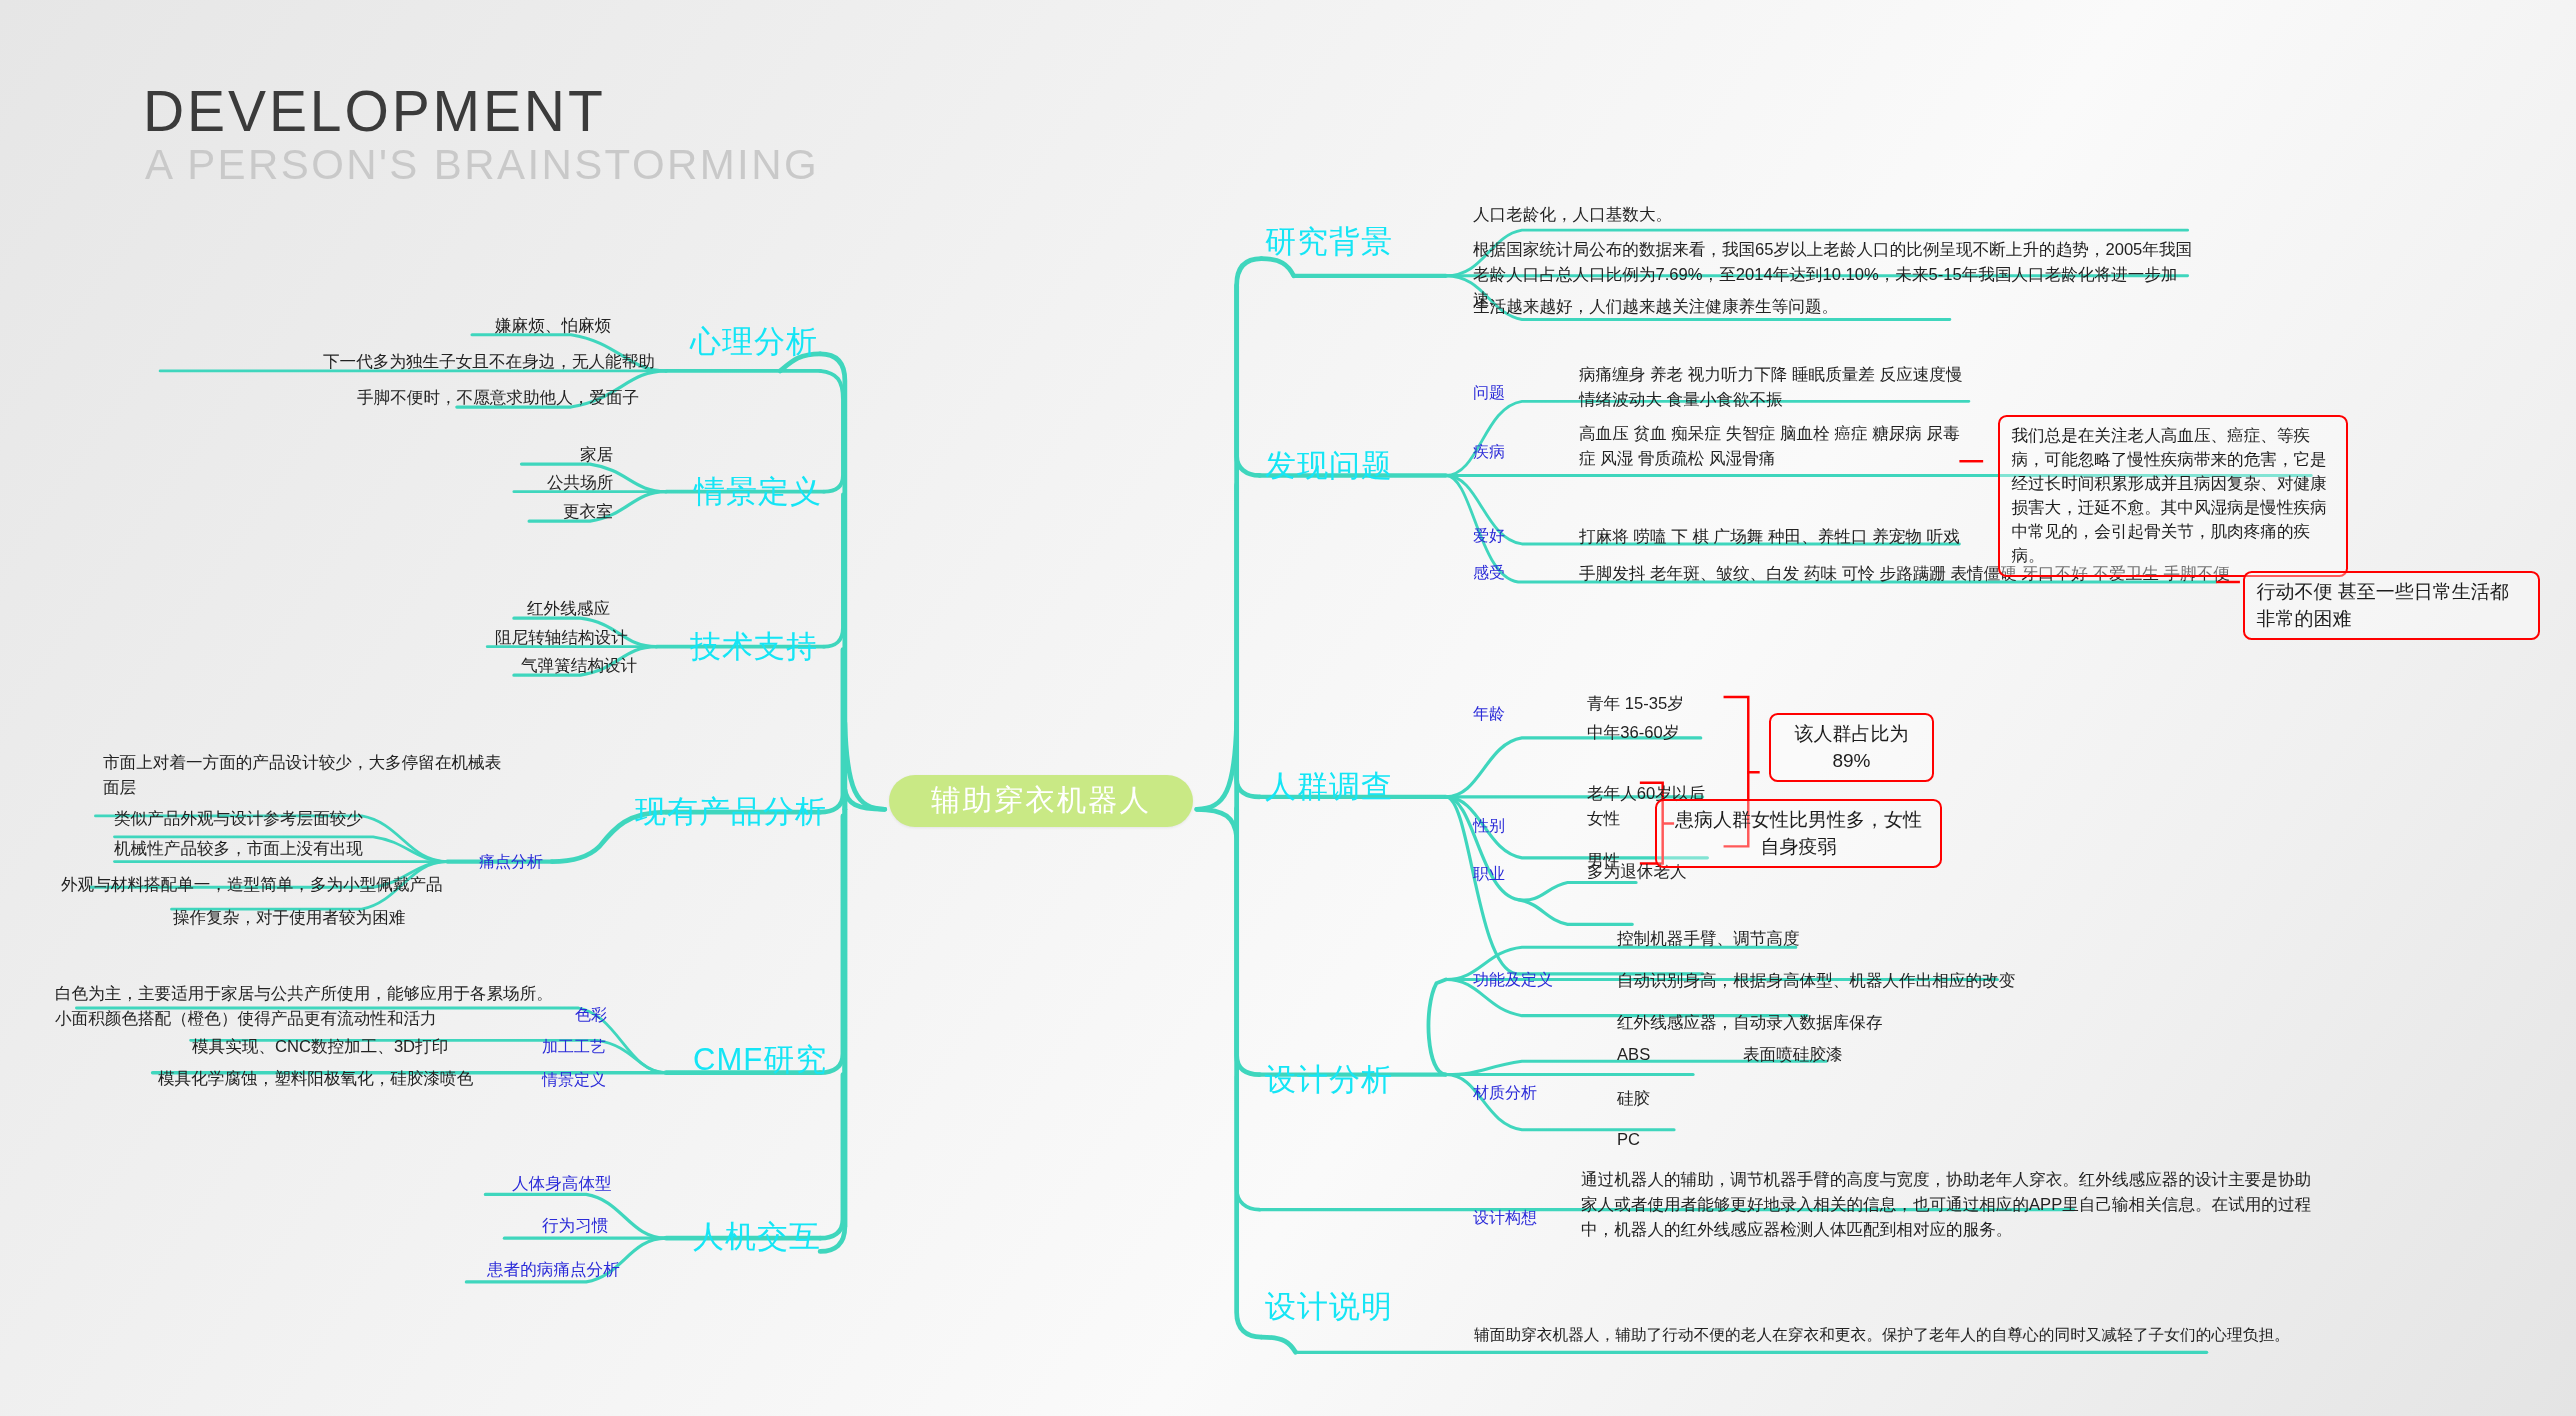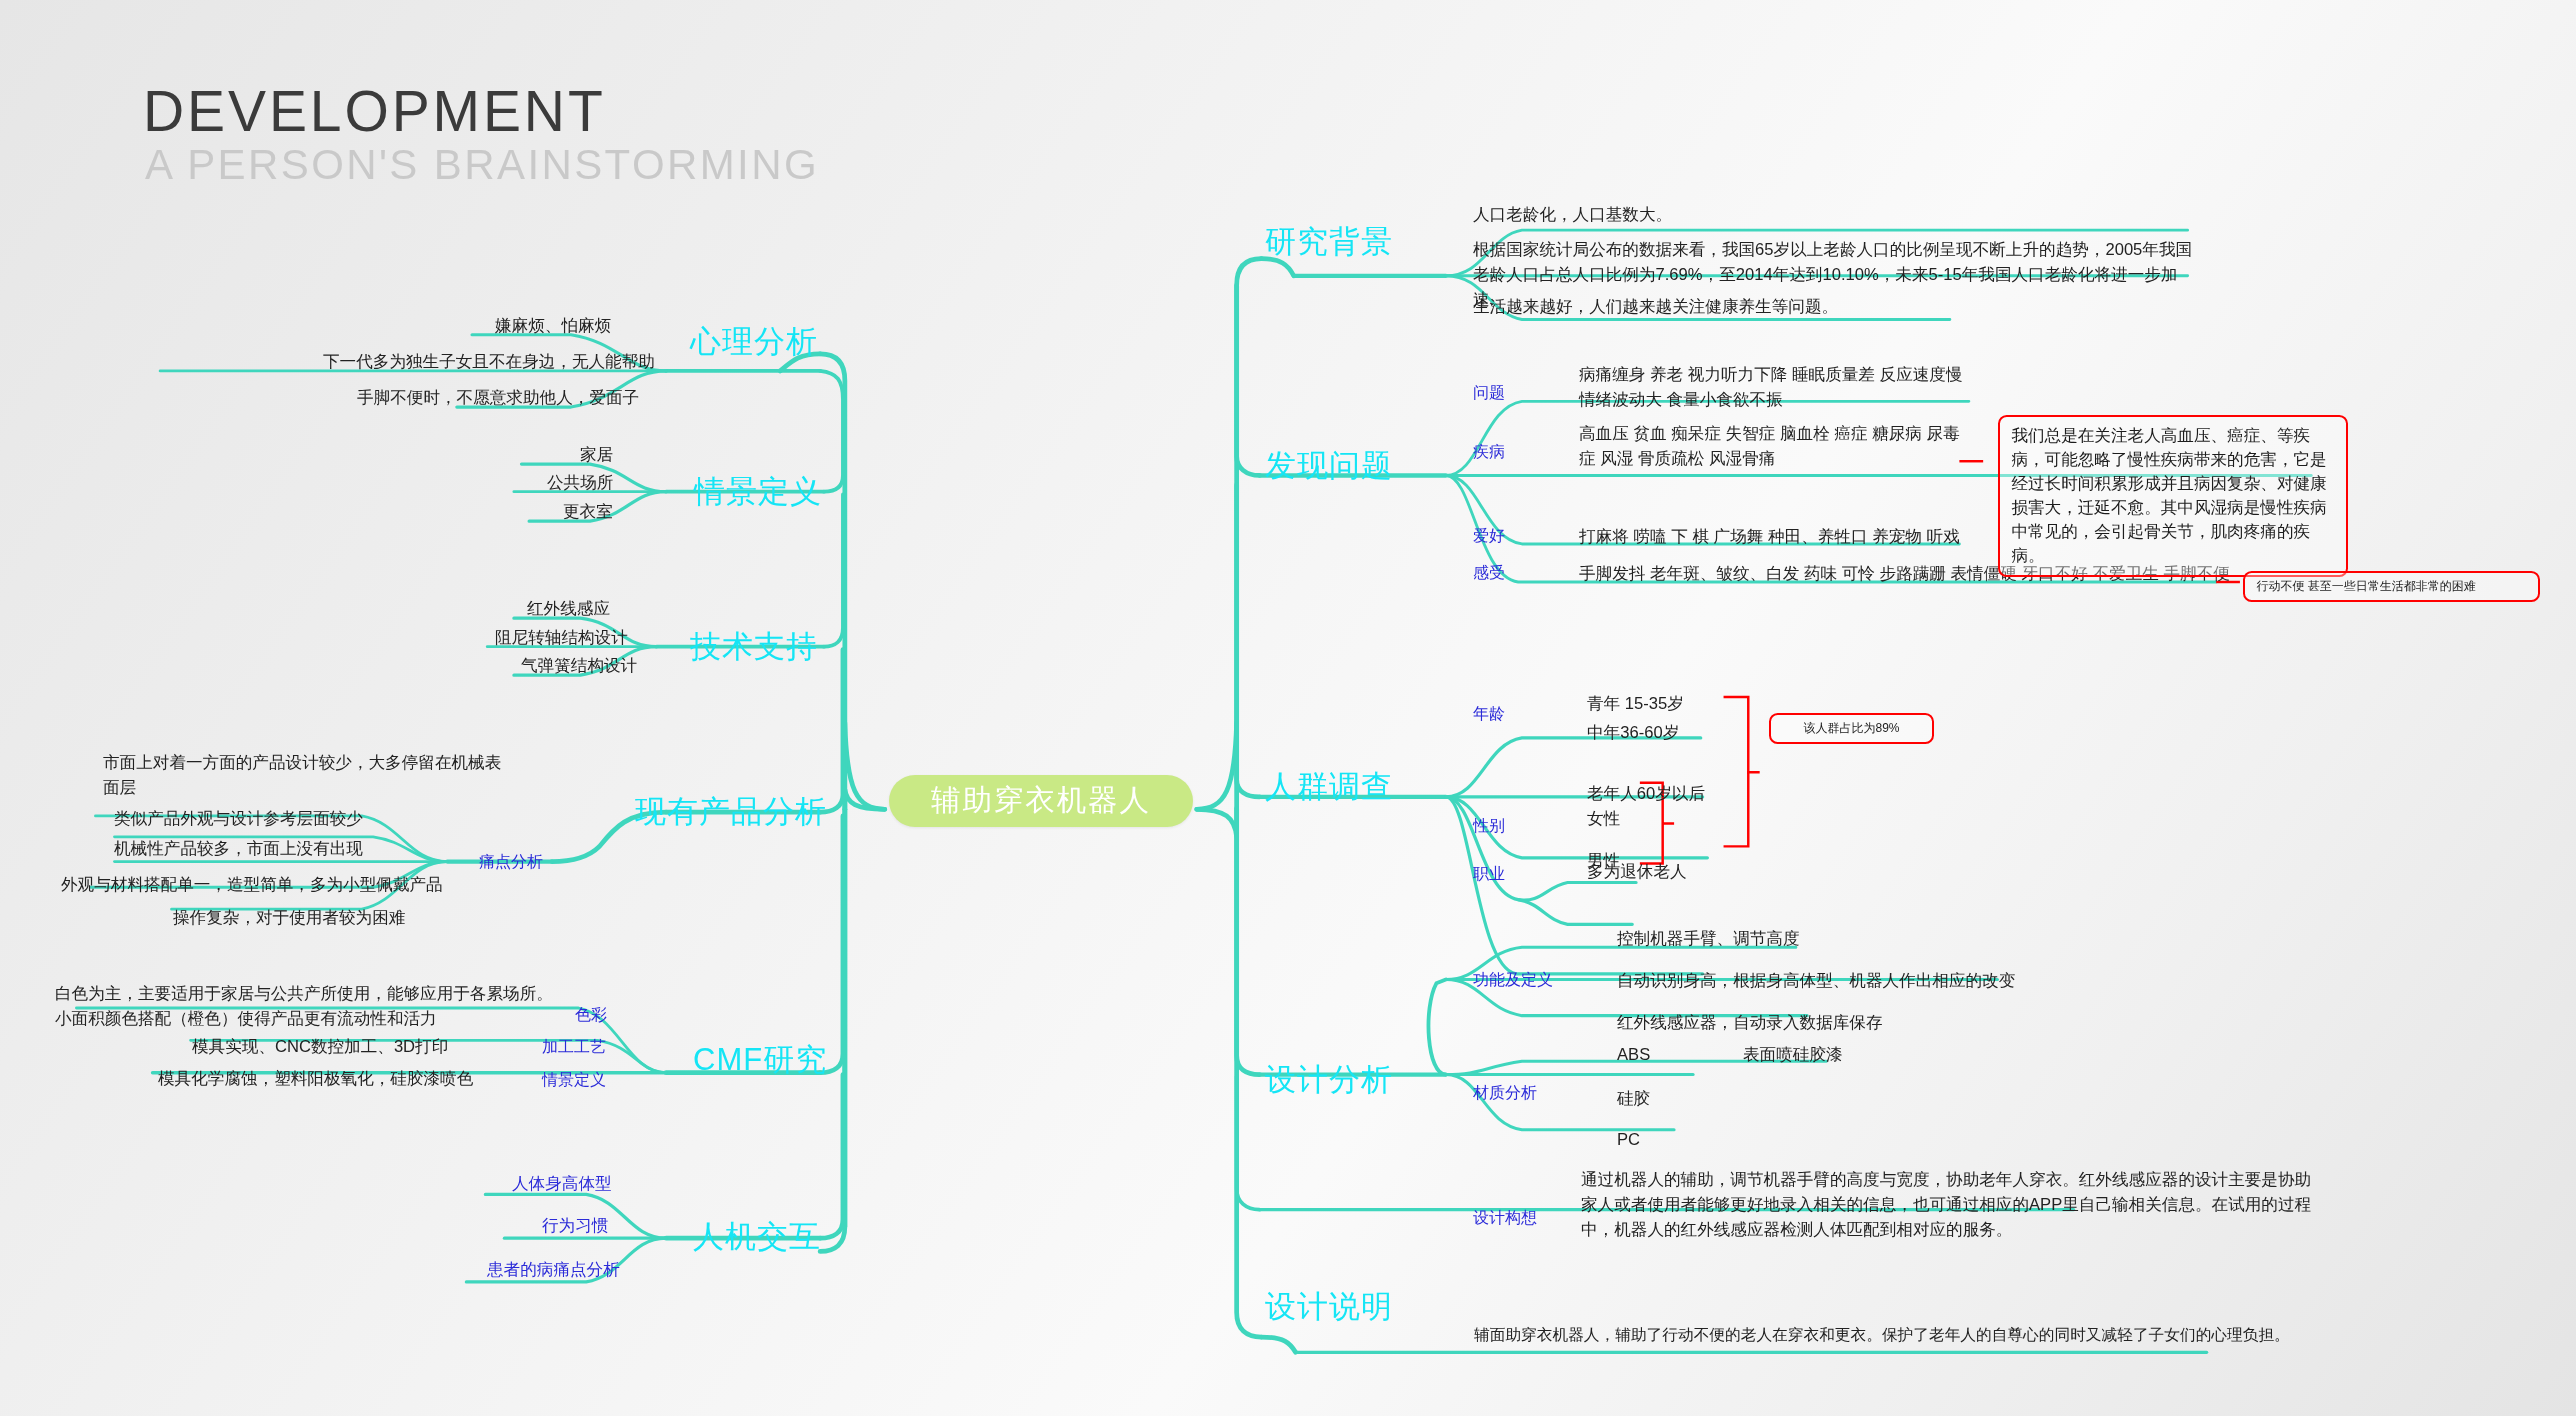--- a/index.html
+++ b/index.html
@@ -38,21 +38,21 @@
   .leaf.wrap{white-space:normal;}
   .para{
     position:absolute;color:#222;font-size:16.6px;line-height:1.5;
   }
   .redbox{
     position:absolute;border:2.9px solid #ff0000;border-radius:8.6px;
     background:rgba(255,255,255,0.35);
     color:#1c1c1c;font-size:16.6px;line-height:1.45;
     padding:6.7px 11.4px;box-sizing:border-box;
   }
-  .redbox.small{font-size:12px;padding:4.8px 11.4px;}
+  .redbox.small{font-size:19px;padding:4.8px 11.4px;}
 </style>
 </head>
 <body>
 
 <div id="canvas">
 
   <svg class="wires" viewBox="0 0 2708 1489">
     <g fill="none" stroke="#3fd6bd" stroke-linecap="round">
 
       <path d="M930 851 C 900 851, 890 830, 888 760 L888 400 C 888 380, 878 372, 862 372" stroke-width="5"></path>
@@ -234,20 +234,21 @@
   <div class="leaf" style="left:1587px;top:782px;">老年人60岁以后</div>
 
   <div class="sub-label" style="left:1473px;top:816px;">性别</div>
   <div class="leaf" style="left:1587px;top:807px;">女性</div>
   <div class="leaf" style="left:1587px;top:849px;">男性</div>
 
   <div class="sub-label" style="left:1473px;top:864px;">职业</div>
   <div class="leaf" style="left:1587px;top:860px;">多为退休老人</div>
 
   <div class="redbox small" style="left:1769px;top:713px;width:165px;text-align:center;">该人群占比为89%</div>
+  <div class="redbox small" style="left:1655px;top:799px;width:287px;text-align:center;">患病人群女性比男性多，女性自身疫弱</div>
 
   <div class="branch-label" style="left:1265px;top:1059px;">设计分析</div>
 
   <div class="sub-label" style="left:1473px;top:970px;">功能及定义</div>
   <div class="leaf" style="left:1617px;top:927px;">控制机器手臂、调节高度</div>
   <div class="leaf" style="left:1617px;top:969px;">自动识别身高，根据身高体型、机器人作出相应的改变</div>
   <div class="leaf" style="left:1617px;top:1011px;">红外线感应器，自动录入数据库保存</div>
 
   <div class="sub-label" style="left:1473px;top:1083px;">材质分析</div>
   <div class="leaf" style="left:1617px;top:1043px;">ABS</div>

